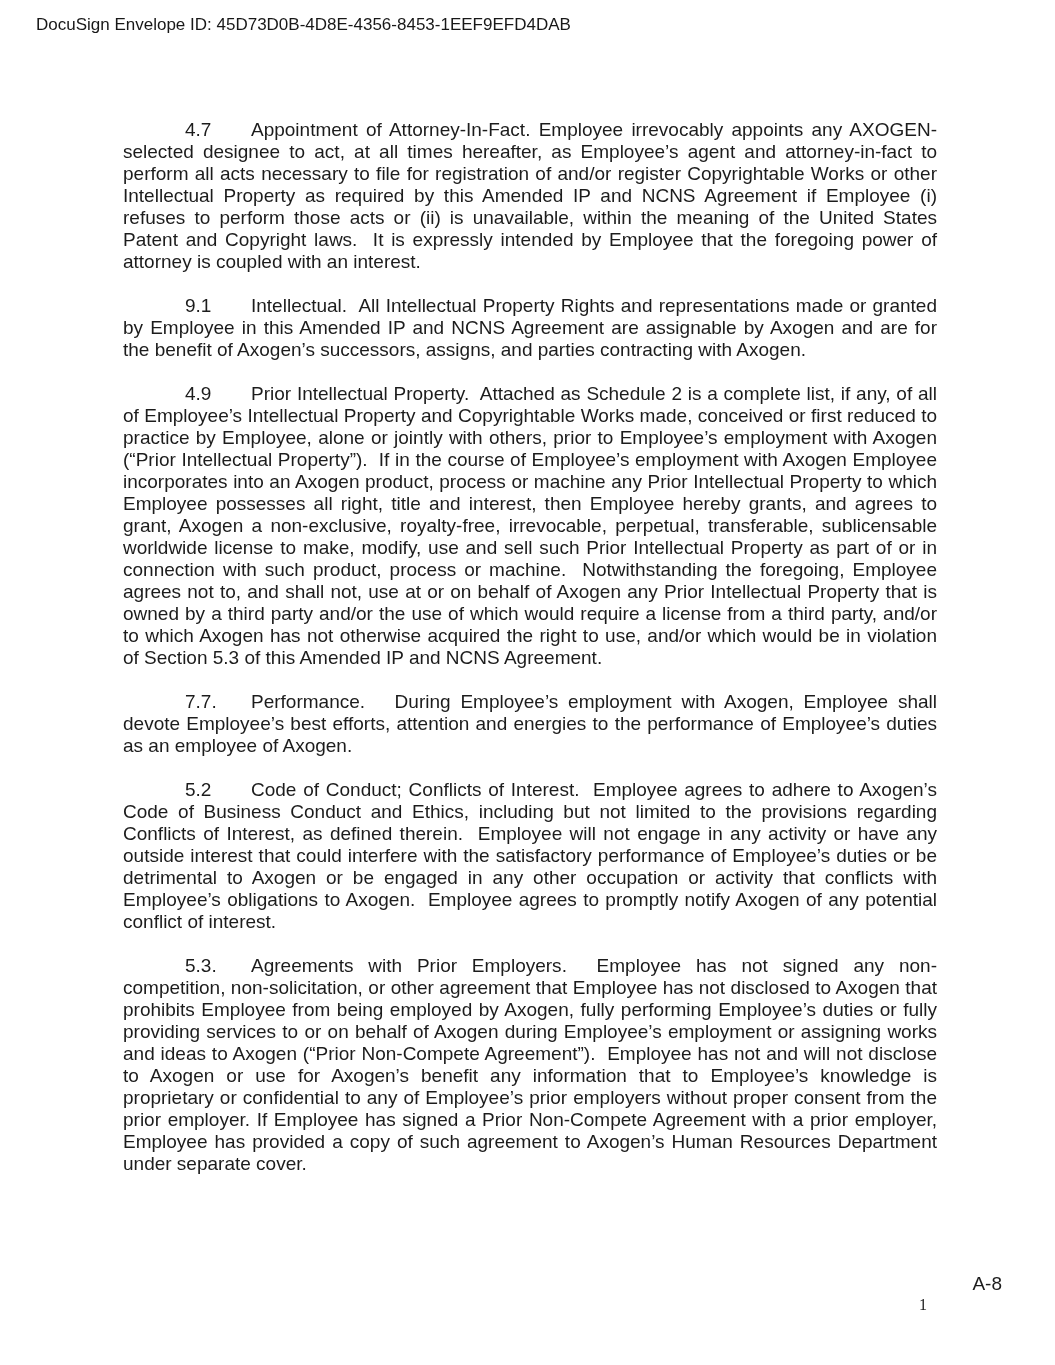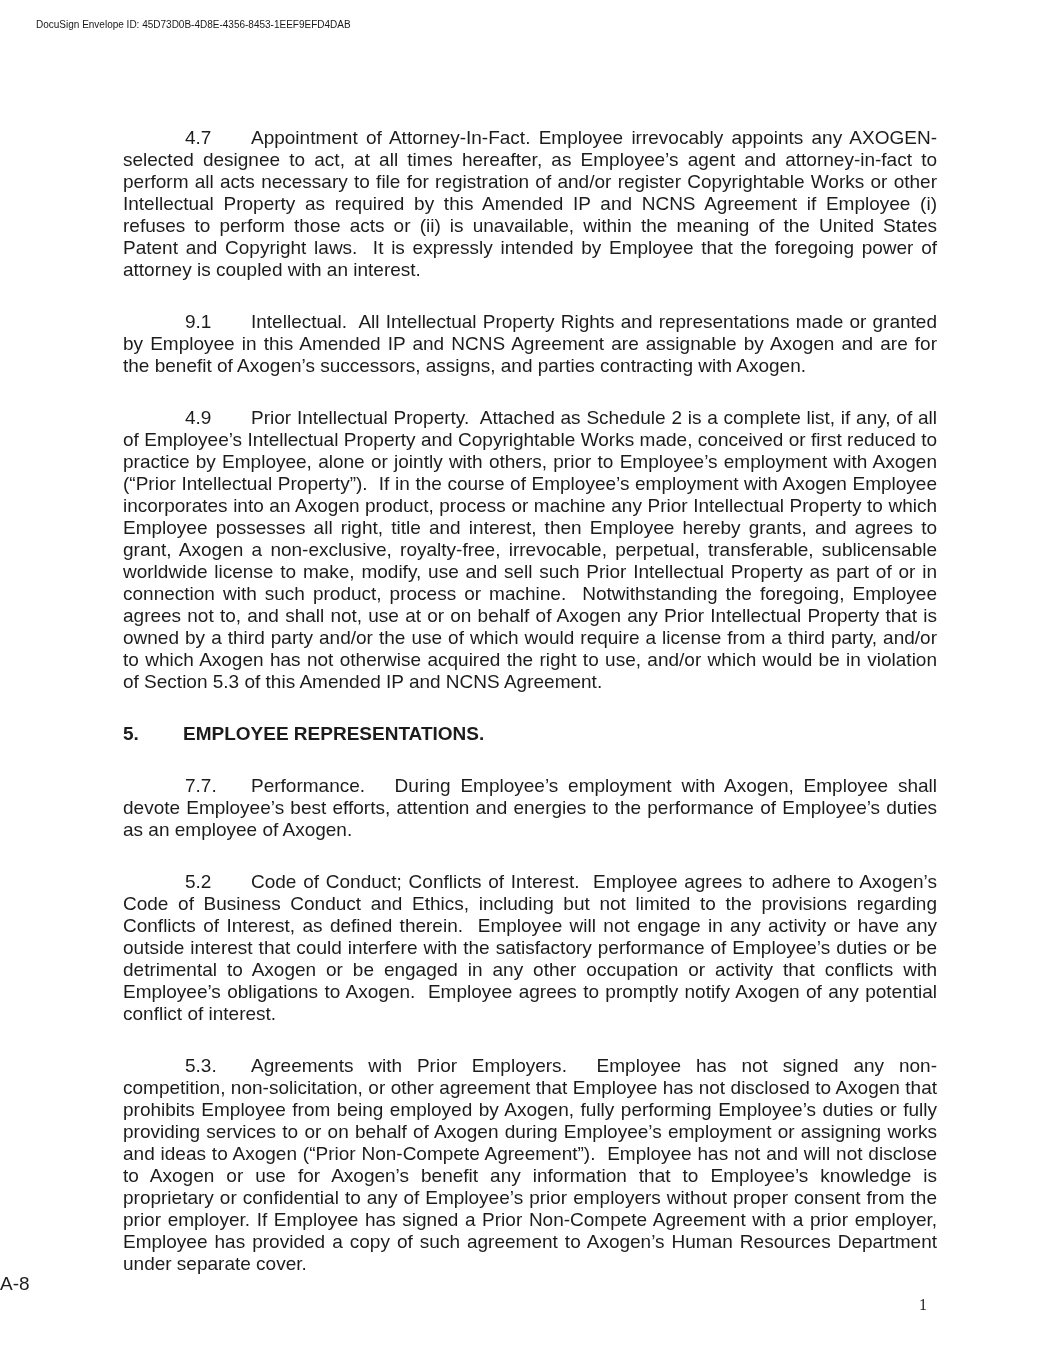--- a/index.html
+++ b/index.html
@@ -9,21 +9,21 @@
     height: 1365px;
     background: #ffffff;
     font-family: "Liberation Sans", "DejaVu Sans", sans-serif;
     color: #1c1c1c;
     overflow: hidden;
   }
   .envelope-header {
     position: absolute;
     left: 36px;
     top: 16px;
-    font-size: 10px;
+    font-size: 17px;
     line-height: 18px;
     color: #181818;
     white-space: nowrap;
   }
   .page-content {
     position: absolute;
     left: 123px;
     top: 119px;
     width: 814px;
   }
@@ -37,31 +37,30 @@
   }
   .para.heading {
     text-indent: 0;
     font-weight: bold;
   }
   .para .tab {
     display: inline-block;
     width: 66px;
     text-indent: 0;
     vertical-align: baseline;
-    margin-top: 8px;
   }
   .para.heading .tab { width: 60px; }
   .run.u { }
   .run.b { font-weight: bold; }
   .footer-page-label {
     position: absolute;
     left: 0;
     top: 1273px;
     width: 1002px;
-    text-align: left;
+    text-align: right;
     font-size: 19px;
     line-height: 22px;
     color: #1c1c1c;
   }
   .footer-page-number {
     position: absolute;
     left: 919px;
     top: 1295px;
     font-size: 16px;
     line-height: 19px;
@@ -71,21 +70,20 @@
 </style>
 </head>
 <body>
 
 <div class="envelope-header">DocuSign Envelope ID: 45D73D0B-4D8E-4356-8453-1EEF9EFD4DAB</div>
 
 <div class="page-content">
     <p class="para"><span class="tab"><span>4.7</span></span><span class="run u">Appointment of Attorney-In-Fact.</span><span class="run"> Employee irrevocably appoints any AXOGEN-selected designee to act, at all times hereafter, as Employee’s agent and attorney-in-fact to perform all acts necessary to file for registration of and/or register Copyrightable Works or other Intellectual Property as required by this Amended IP and NCNS Agreement if Employee (i) refuses to perform those acts or (ii) is unavailable, within the meaning of the United States Patent and Copyright laws.&nbsp; It is expressly intended by Employee that the foregoing power of attorney is coupled with an interest.</span></p>
     <p class="para"><span class="tab"><span>9.1</span></span><span class="run u">Intellectual</span><span class="run">.&nbsp; All Intellectual Property Rights and representations made or granted by Employee in this Amended IP and NCNS Agreement are assignable by Axogen and are for the benefit of Axogen’s successors, assigns, and parties contracting with Axogen.</span></p>
     <p class="para"><span class="tab"><span>4.9</span></span><span class="run u">Prior Intellectual Property</span><span class="run">.&nbsp; Attached as </span><span class="run u">Schedule 2</span><span class="run"> is a complete list, if any, of all of Employee’s Intellectual Property and Copyrightable Works made, conceived or first reduced to practice by Employee, alone or jointly with others, prior to Employee’s employment with Axogen (“</span><span class="run u">Prior Intellectual Property</span><span class="run">”).&nbsp; If in the course of Employee’s employment with Axogen Employee incorporates into an Axogen product, process or machine any Prior Intellectual Property to which Employee possesses all right, title and interest, then Employee hereby grants, and agrees to grant, Axogen a non-exclusive, royalty-free, irrevocable, perpetual, transferable, sublicensable worldwide license to make, modify, use and sell such Prior Intellectual Property as part of or in connection with such product, process or machine.&nbsp; Notwithstanding the foregoing, Employee agrees not to, and shall not, use at or on behalf of Axogen any Prior Intellectual Property that is owned by a third party and/or the use of which would require a license from a third party, and/or to which Axogen has not otherwise acquired the right to use, and/or which would be in violation of Section 5.3 of this Amended IP and NCNS Agreement.</span></p>
-    <p class="para heading"><span class="tab"><span>5.</span></span><span class="run u b">EMPLOYEE REPRESENTATIONS</span><span class="run b">.</span></p>
     <p class="para"><span class="tab"><span>7.7.</span></span><span class="run u">Performance</span><span class="run">.&nbsp;&nbsp; During Employee’s employment with Axogen, Employee shall devote Employee’s best efforts, attention and energies to the performance of Employee’s duties as an employee of Axogen.</span></p>
     <p class="para"><span class="tab"><span>5.2</span></span><span class="run u">Code of Conduct; Conflicts of Interest</span><span class="run">.&nbsp; Employee agrees to adhere to Axogen’s Code of Business Conduct and Ethics, including but not limited to the provisions regarding Conflicts of Interest, as defined therein.&nbsp; Employee will not engage in any activity or have any outside interest that could interfere with the satisfactory performance of Employee’s duties or be detrimental to Axogen or be engaged in any other occupation or activity that conflicts with Employee’s obligations to Axogen.&nbsp; Employee agrees to promptly notify Axogen of any potential conflict of interest.</span></p>
     <p class="para"><span class="tab"><span>5.3.</span></span><span class="run u">Agreements with Prior Employers</span><span class="run">.&nbsp; Employee has not signed any non-competition, non-solicitation, or other agreement that Employee has not disclosed to Axogen that prohibits Employee from being employed by Axogen, fully performing Employee’s duties or fully providing services to or on behalf of Axogen during Employee’s employment or assigning works and ideas to Axogen (“</span><span class="run u">Prior Non-Compete Agreement</span><span class="run">”).&nbsp; Employee has not and will not disclose to Axogen or use for Axogen’s benefit any information that to Employee’s knowledge is proprietary or confidential to any of Employee’s prior employers without proper consent from the prior employer. If Employee has signed a Prior Non-Compete Agreement with a prior employer, Employee has provided a copy of such agreement to Axogen’s Human Resources Department under separate cover.</span></p>
   </div>
 
 <div class="footer-page-label">A-8</div>
 
 <div class="footer-page-number">1</div>
 
 </body></html>

